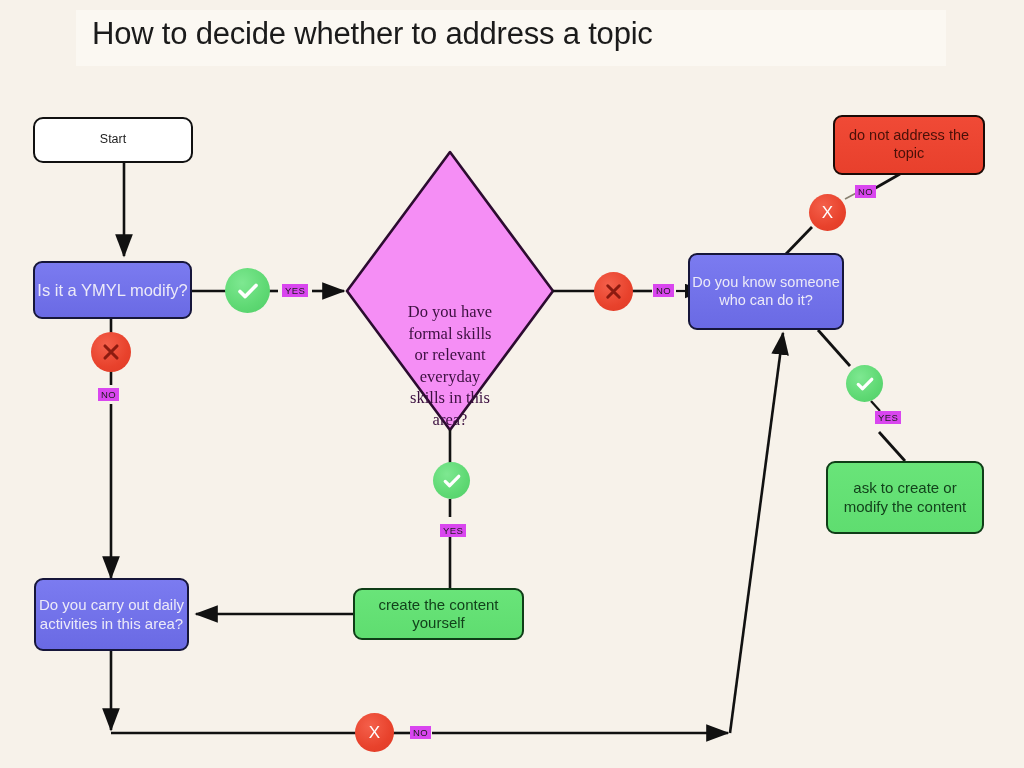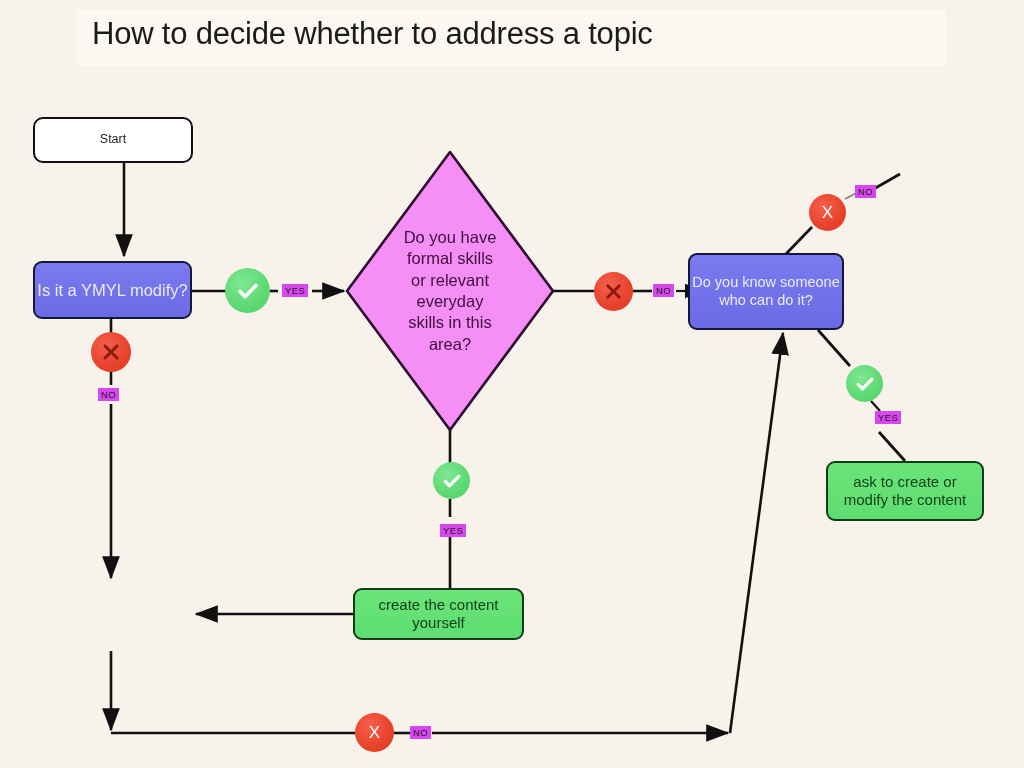--- a/index.html
+++ b/index.html
@@ -86,28 +86,29 @@
     border-color: #0f3d17;
   }
 
   .diamond-wrap {
     position: absolute;
   }
   .diamond-text {
     position: absolute;
     inset: 0;
     display: flex;
-    align-items: center;
+    align-items: flex-end;
     justify-content: center;
     text-align: center;
     color: #3c1040;
     font-size: 16.5px;
     line-height: 1.3;
     padding: 0 54px;
     box-sizing: border-box;
+    font-family: Liberation Serif, serif;
   }
 
   .marker {
     position: absolute;
     border-radius: 50%;
     display: flex;
     align-items: center;
     justify-content: center;
     box-sizing: border-box;
   }
@@ -203,33 +204,39 @@
         <span>Do you have</span><br>
         <span>formal skills</span><br>
         <span>or relevant</span><br>
         <span>everyday</span><br>
         <span>skills in this</span><br>
         <span>area?</span>
       </span>
     </div>
   </div>
 
+  <div class="node node-red" style="left:833px; top:115px; width:152px; height:60px;">
+    <span class="lbl">do not address the topic</span>
+  </div>
 
   <div class="node node-blue" style="left:688px; top:253px; width:156px; height:77px; font-size:14.5px;">
     <span class="lbl">Do you know someone who can do it?</span>
   </div>
 
-  <div class="node node-green" style="left:826px; top:461px; width:158px; height:60px;">
+  <div class="node node-green" style="left:826px; top:461px; width:158px; height:73px;">
     <span class="lbl">ask to create or modify the content</span>
   </div>
 
   <div class="node node-green" style="left:353px; top:588px; width:171px; height:52px;">
     <span class="lbl">create the content yourself</span>
   </div>
 
+  <div class="node node-blue" style="left:34px; top:578px; width:155px; height:73px; font-size:15px;">
+    <span class="lbl">Do you carry out daily activities in this area?</span>
+  </div>
 
   <div class="marker marker-yes" style="left:225px; top:268px; width:45px; height:45px;">
     <svg width="26" height="26" viewBox="0 0 26 26">
       <path d="M5 13.5 L10.2 18.6 L21 7.4" fill="none" stroke="#ffffff" stroke-width="3.6" stroke-linecap="round" stroke-linejoin="round"></path>
     </svg>
   </div>
 
   <div class="marker marker-no" style="left:91px; top:332px; width:40px; height:40px;">
     <svg width="24" height="24" viewBox="0 0 24 24">
       <path d="M6 6 L18 18 M18 6 L6 18" fill="none" stroke="#8c1b10" stroke-width="3.1" stroke-linecap="round"></path>

